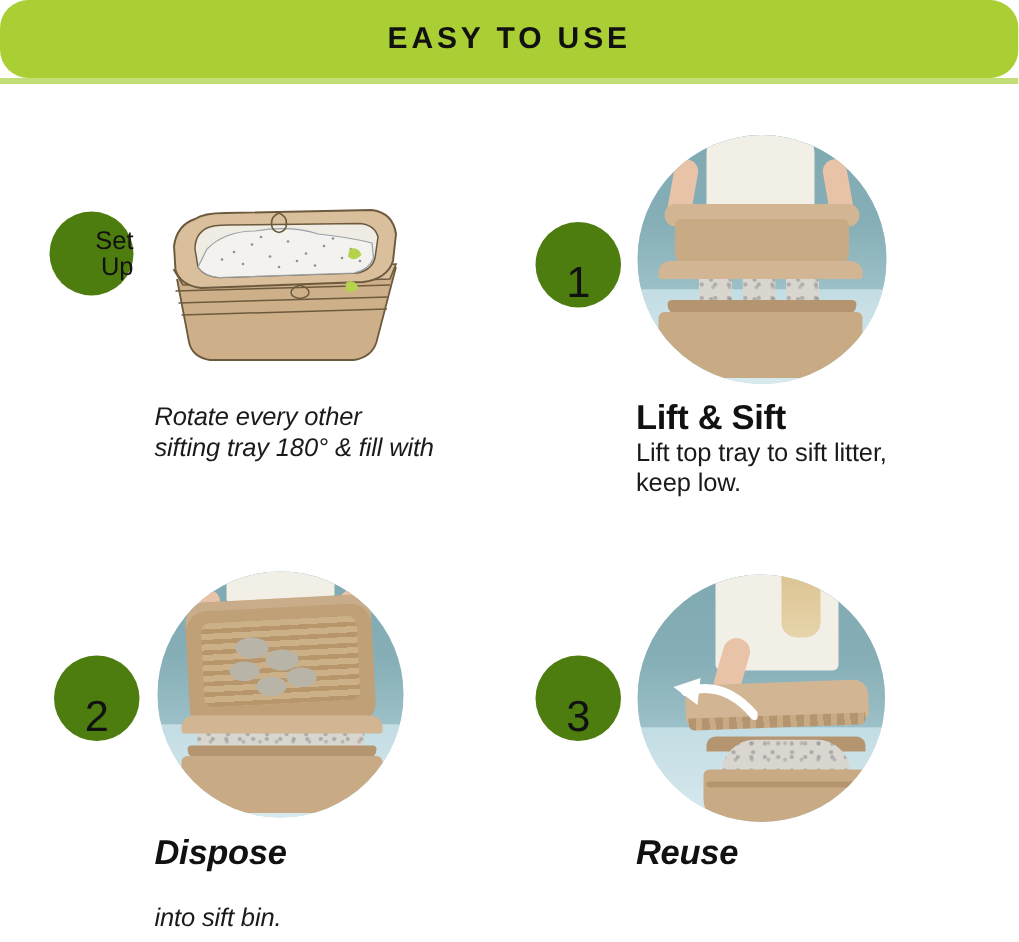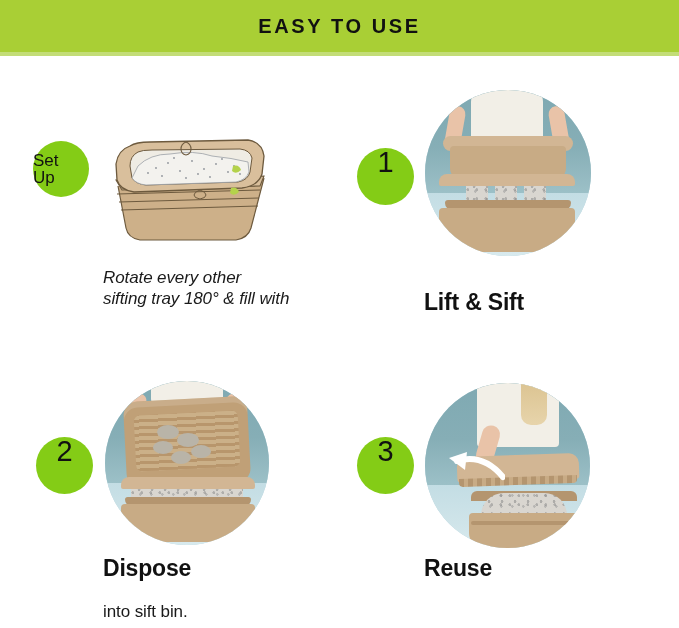--- a/index.html
+++ b/index.html
@@ -19,20 +19,21 @@
   
   #header-banner {
     position: absolute;
     left: 0; top: 0;
     width: 679px;
     height: 52px;
     background: #a9cf35;
     display: flex;
     align-items: center;
     justify-content: center;
+    border-radius: 19px;
   }
   #header-banner-underline {
     position: absolute;
     left: 0; top: 52px;
     width: 679px;
     height: 4px;
     background: #c3dd77;
   }
   #header-title {
     font-size: 20px;
@@ -42,23 +43,23 @@
     white-space: nowrap;
   }
 
   
   .step {
     position: absolute;
   }
   .badge {
     position: absolute;
     border-radius: 50%;
-    background: #84cc16;
+    background: #4d7c0f;
     display: flex;
-    align-items: flex-start;
+    align-items: flex-end;
     justify-content: center;
     text-align: center;
     color: #111111;
     line-height: 1.02;
   }
   .badge.num {
     font-size: 29px;
     font-weight: normal;
   }
   .badge.setup {
@@ -241,22 +242,26 @@
 
     <div class="litter" style="left:41px; top:88px; width:22px; height:36px; border-radius:3px;"></div>
     <div class="litter" style="left:70px; top:88px; width:22px; height:36px; border-radius:3px;"></div>
     <div class="litter" style="left:99px; top:88px; width:22px; height:34px; border-radius:3px;"></div>
 
     <div class="tray light" style="left:14px; top:84px; width:136px; height:12px; border-radius:8px 8px 2px 2px;"></div>
     <div class="tray dark" style="left:20px; top:110px; width:126px; height:10px;"></div>
     <div class="tray" style="left:14px; top:118px; width:136px; height:44px; border-radius:4px 4px 16px 16px;"></div>
   </div>
 
-  <div class="caption" style="left:424px; top:266px; width:240px;margin-top:24px;">
+  <div class="caption" style="left:424px; top:266px; width:240px;">
     <div class="cap-head">Lift &amp; Sift</div>
+    <p class="cap-body">
+      <span>Lift top tray to sift litter,</span><br>
+      <span>keep low.</span>
+    </p>
   </div>
 </div>
 
 <div class="step">
 
   <div class="badge num" style="left:36px; top:437px; width:57px; height:57px;">2</div>
 
   <div class="photo-circle" style="left:105px; top:381px; width:164px; height:164px;">
     <div class="sky"></div>
     <div class="floor"></div>
@@ -275,21 +280,21 @@
     <div class="clump" style="left:48px; top:60px; width:20px; height:13px;"></div>
     <div class="clump" style="left:66px; top:70px; width:20px; height:13px;"></div>
     <div class="clump" style="left:86px; top:64px; width:20px; height:13px;"></div>
 
     <div class="litter" style="left:26px; top:100px; width:112px; height:22px; border-radius:4px;"></div>
     <div class="tray light" style="left:16px; top:96px; width:134px; height:12px; border-radius:8px 8px 2px 2px;"></div>
     <div class="tray dark" style="left:20px; top:116px; width:126px; height:9px;"></div>
     <div class="tray" style="left:16px; top:123px; width:134px; height:38px; border-radius:4px 4px 16px 16px;"></div>
   </div>
 
-  <div class="caption" style="left:103px; top:556px; width:240px;">
+  <div class="caption" style="left:103px; top:556px; width:240px;font-style:italic;">
     <div class="cap-head">Dispose</div>
     <p class="cap-body">
       <br>
       <span>into sift bin.</span>
     </p>
   </div>
 </div>
 
 <div class="step">
 
@@ -314,19 +319,19 @@
     <div class="tray dark" style="left:46px; top:138px; width:106px; height:4px; border-radius:2px;"></div>
   </div>
 
   <div id="reuse-arrow">
     <svg viewBox="0 0 62 40" width="62" height="40">
       <path d="M60 30 Q40 6 14 14" fill="none" stroke="#ffffff" stroke-width="6" stroke-linecap="round"></path>
       <path d="M6 11 L24 5 L22 23 Z" fill="#ffffff"></path>
     </svg>
   </div>
 
-  <div class="caption" style="left:424px; top:556px; width:250px;">
+  <div class="caption" style="left:424px; top:556px; width:250px;font-style:italic;">
     <div class="cap-head">Reuse</div>
     <p class="cap-body">
       <br>
     </p>
   </div>
 </div>
 
 </body></html>

